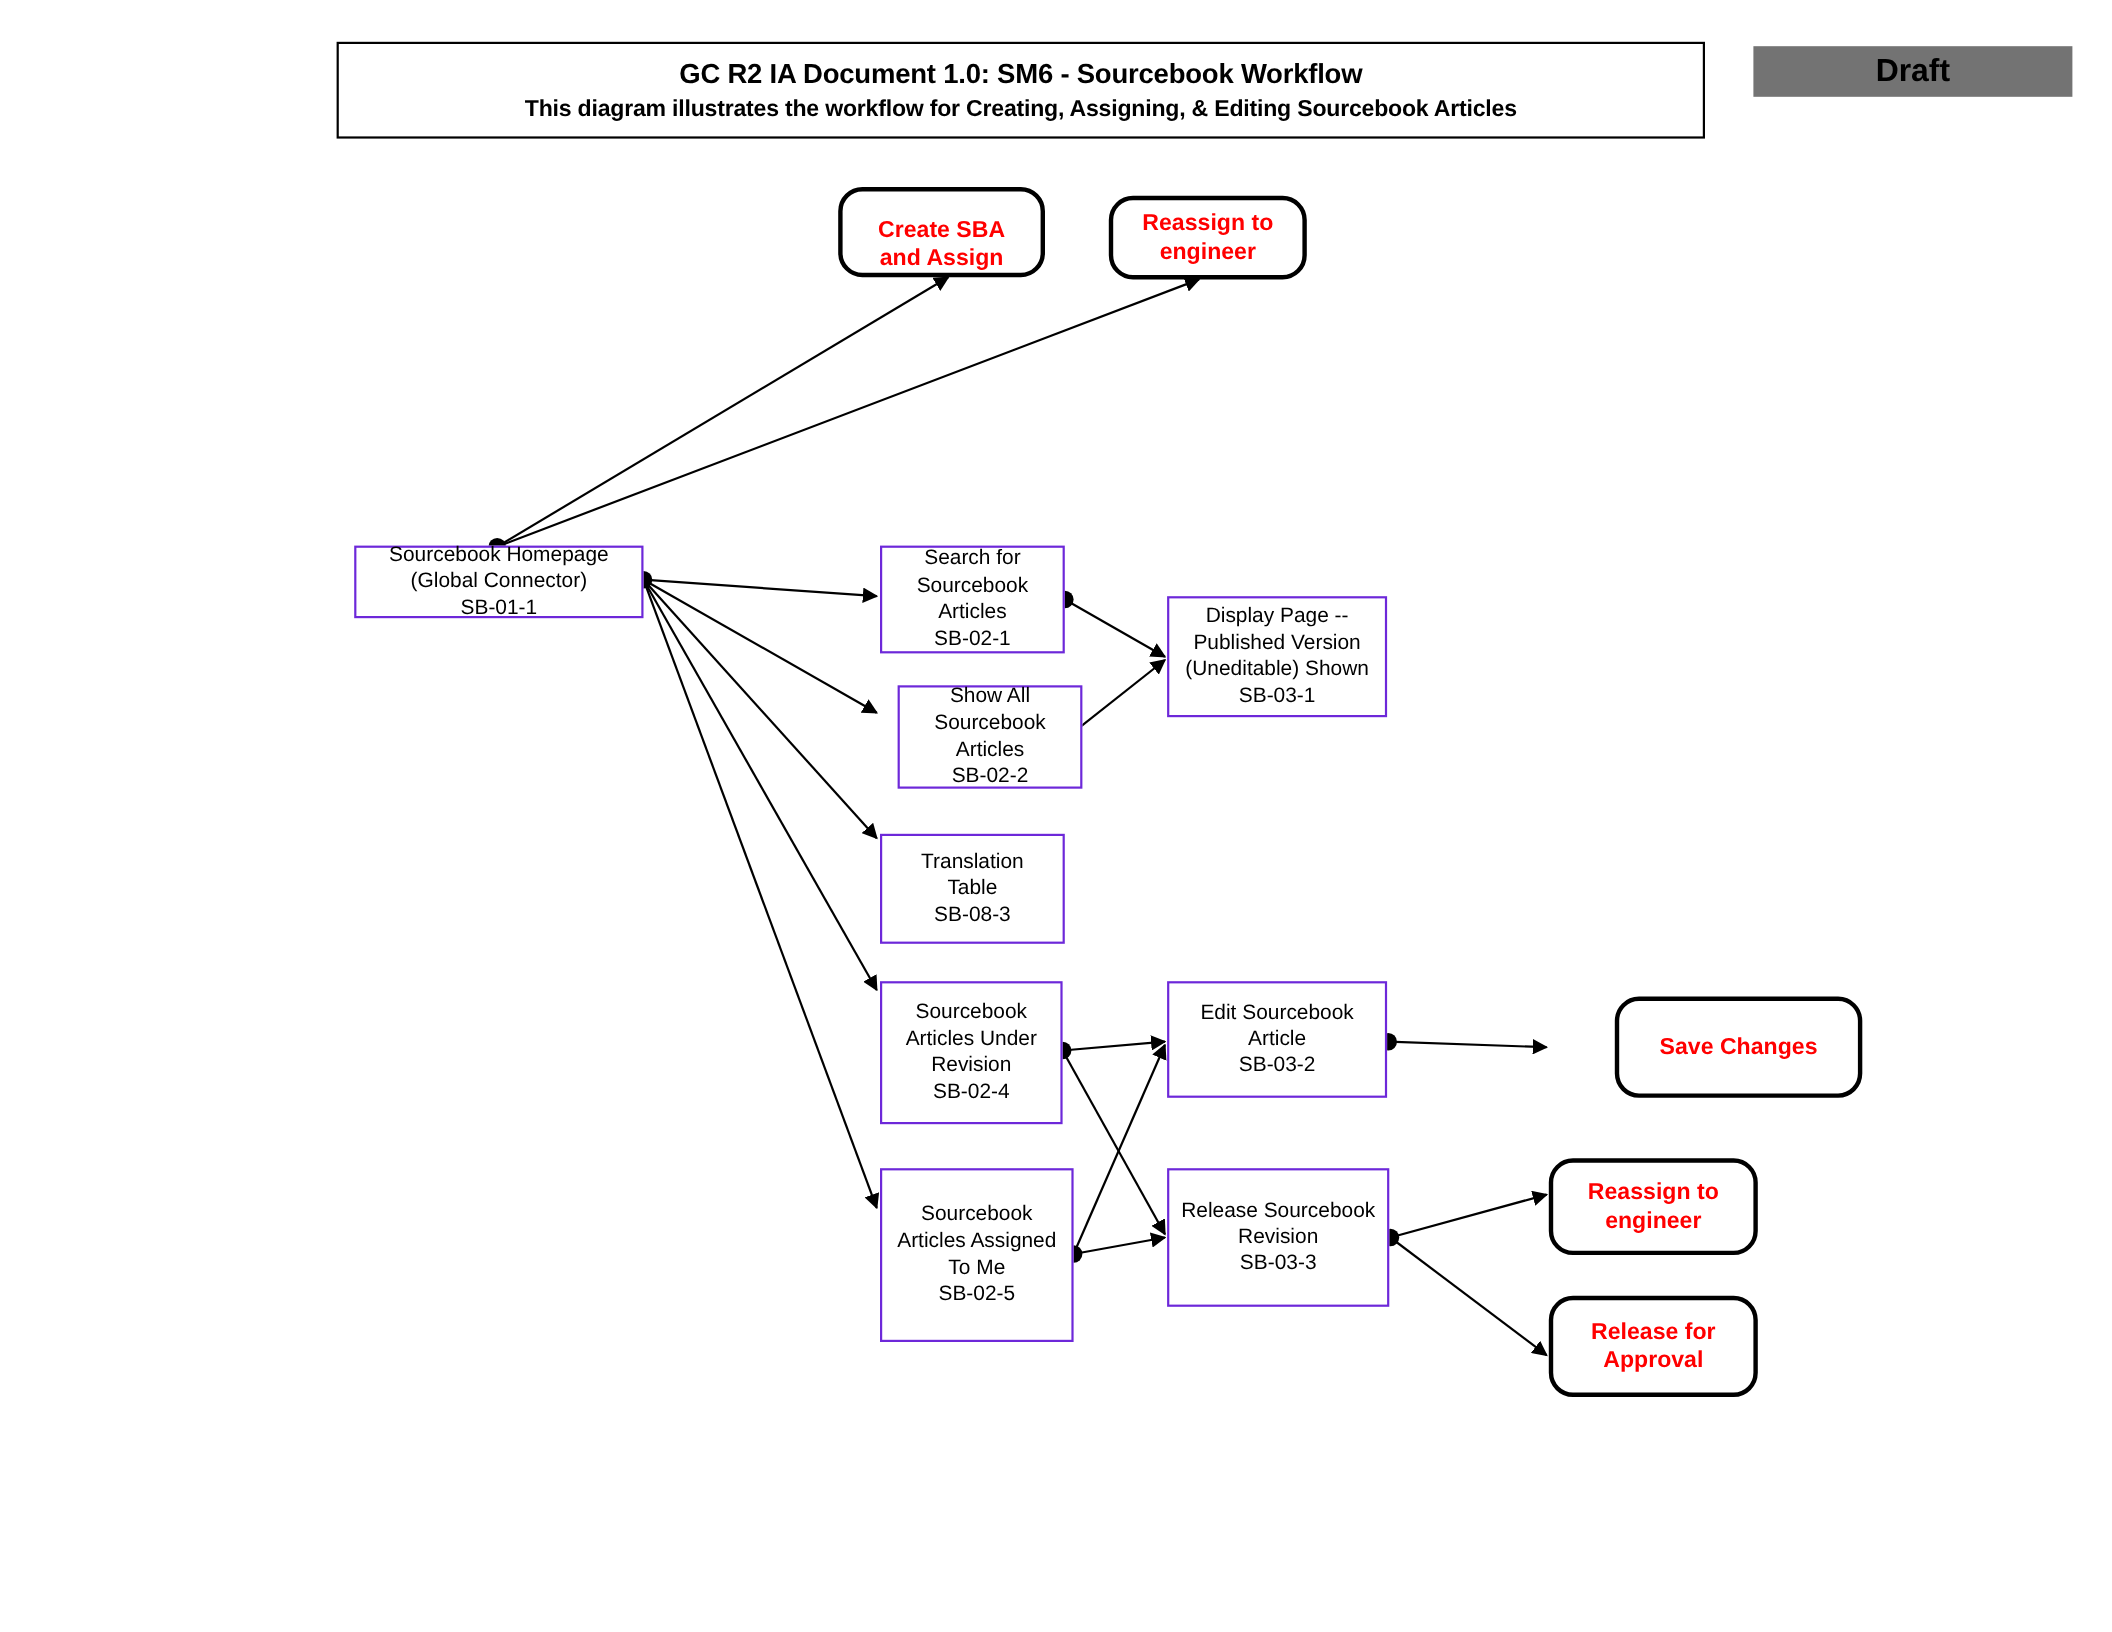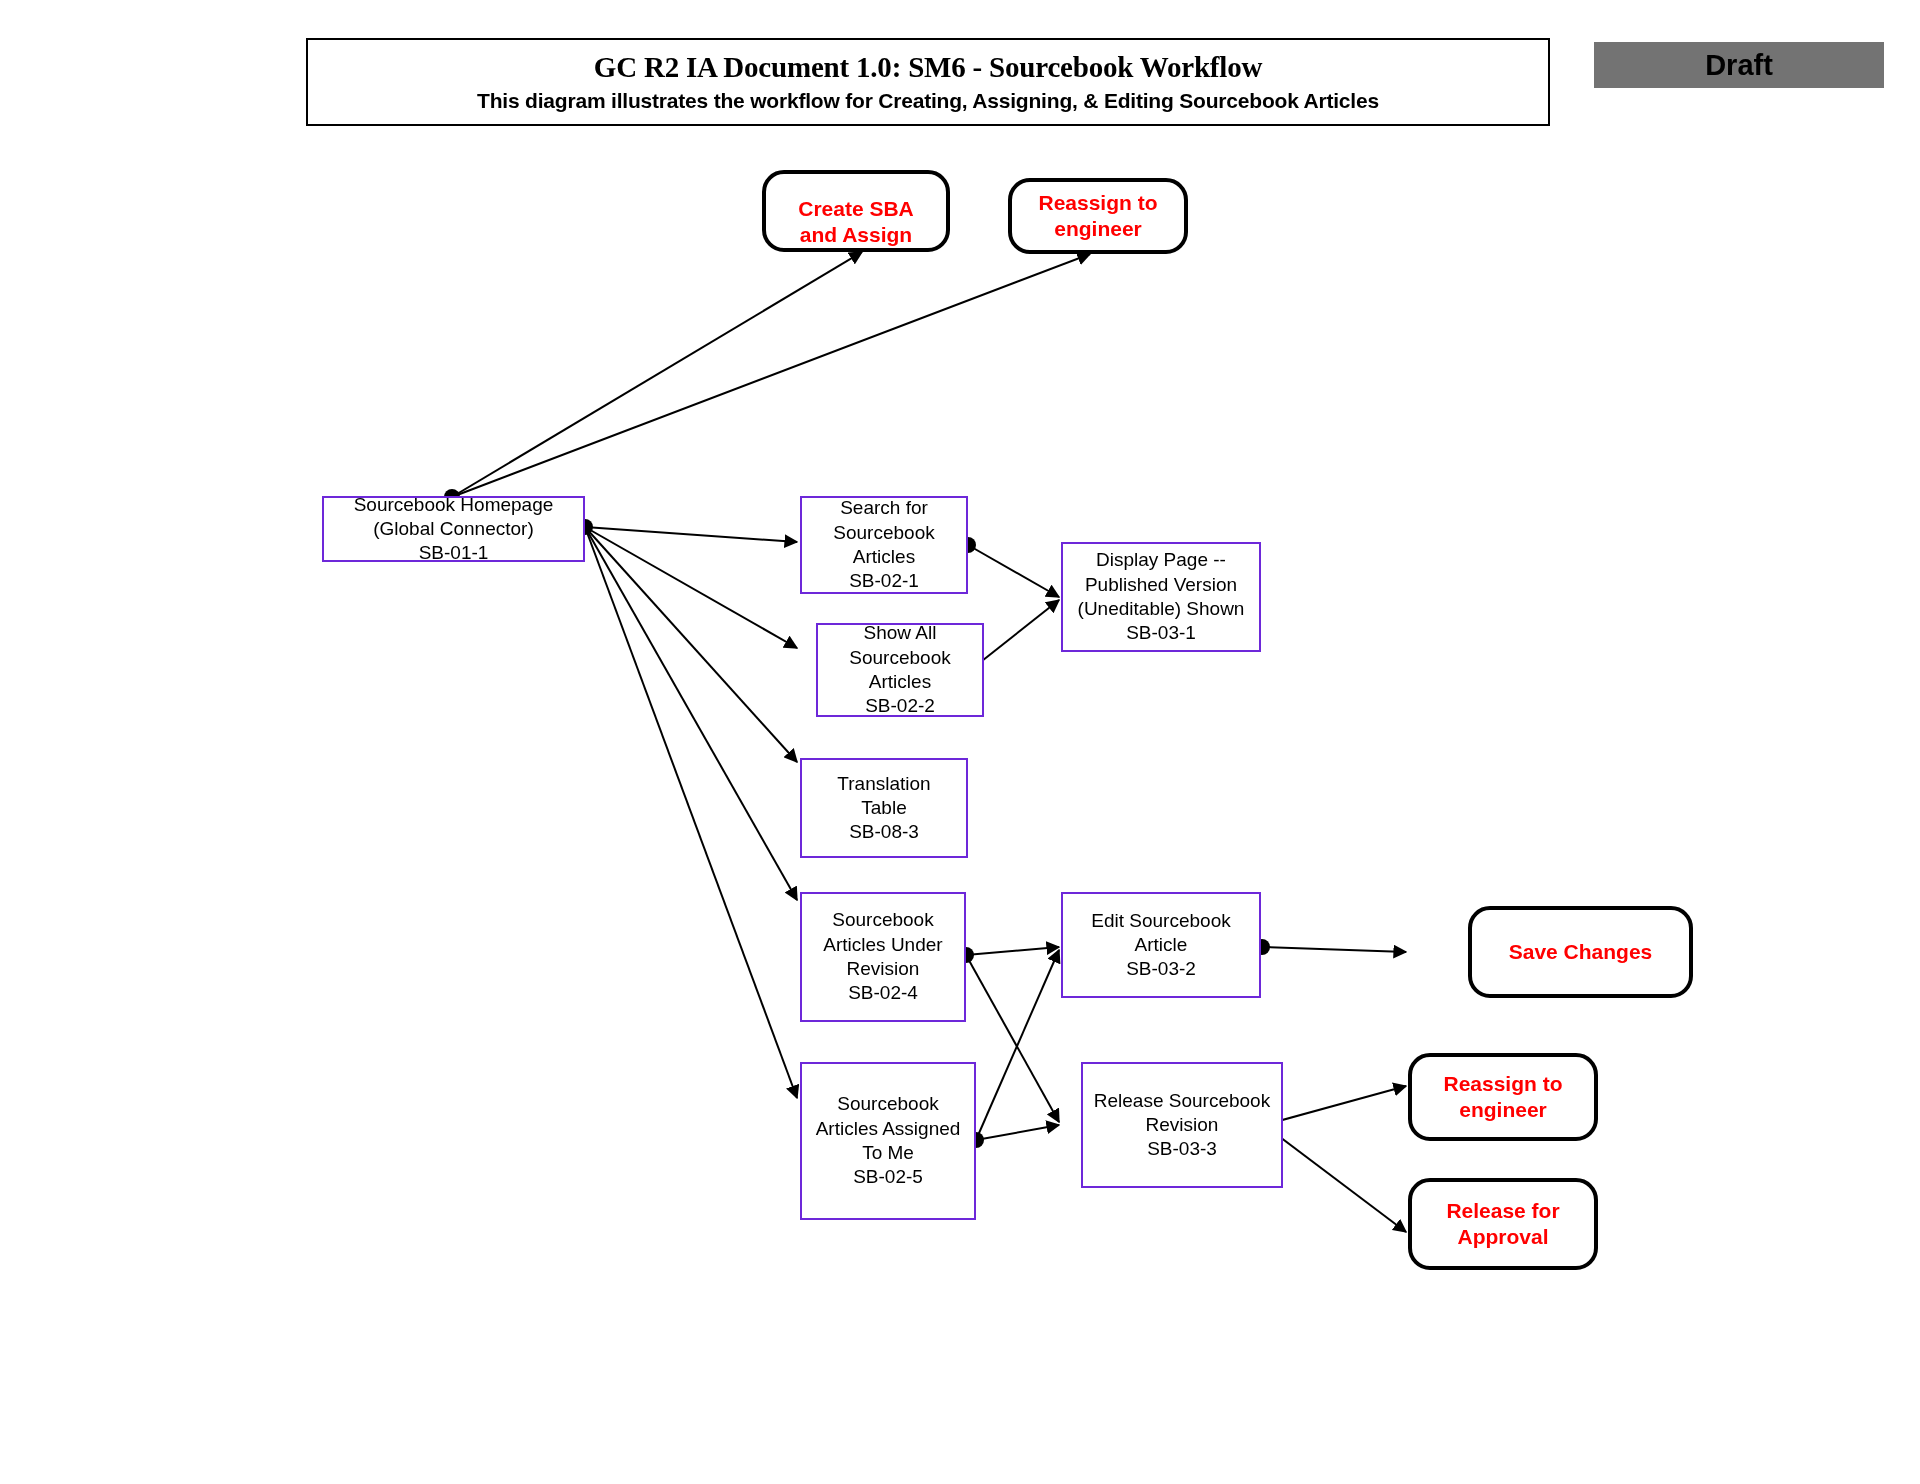--- a/index.html
+++ b/index.html
@@ -25,27 +25,26 @@
     height: 88px;
     border: 2px solid #000000;
     box-sizing: border-box;
     background: #ffffff;
     display: flex;
     flex-direction: column;
     align-items: center;
     justify-content: center;
   }
   #title-main {
-    font-size: 29px;
+    font-size: 25px;
     font-weight: bold;
     color: #000000;
     letter-spacing: -0.2px;
     line-height: 1.15;
     white-space: nowrap;
-    font-family: Liberation Serif, serif;
   }
   #title-sub {
     font-size: 21px;
     font-weight: bold;
     color: #000000;
     letter-spacing: -0.2px;
     line-height: 1.2;
     margin-top: 4px;
     white-space: nowrap;
   }
@@ -215,21 +214,21 @@
 (Uneditable) Shown
 SB-03-1</span>
   </div>
 
   <div class="node node-rect" style="left:1061px; top:892px; width:200px; height:106px;">
     <span class="node-label">Edit Sourcebook
 Article
 SB-03-2</span>
   </div>
 
-  <div class="node node-rect" style="left:1061px; top:1062px; width:202px; height:126px;margin-left:20px;">
+  <div class="node node-rect" style="left:1061px; top:1062px; width:202px; height:126px;">
     <span class="node-label">Release Sourcebook
 Revision
 SB-03-3</span>
   </div>
 
   <div class="node node-term" style="left:1452px; top:906px; width:225px; height:92px;margin-left:16px;">
     <span class="node-label">Save Changes</span>
   </div>
 
   <div class="node node-term" style="left:1408px; top:1053px; width:190px; height:88px;">

